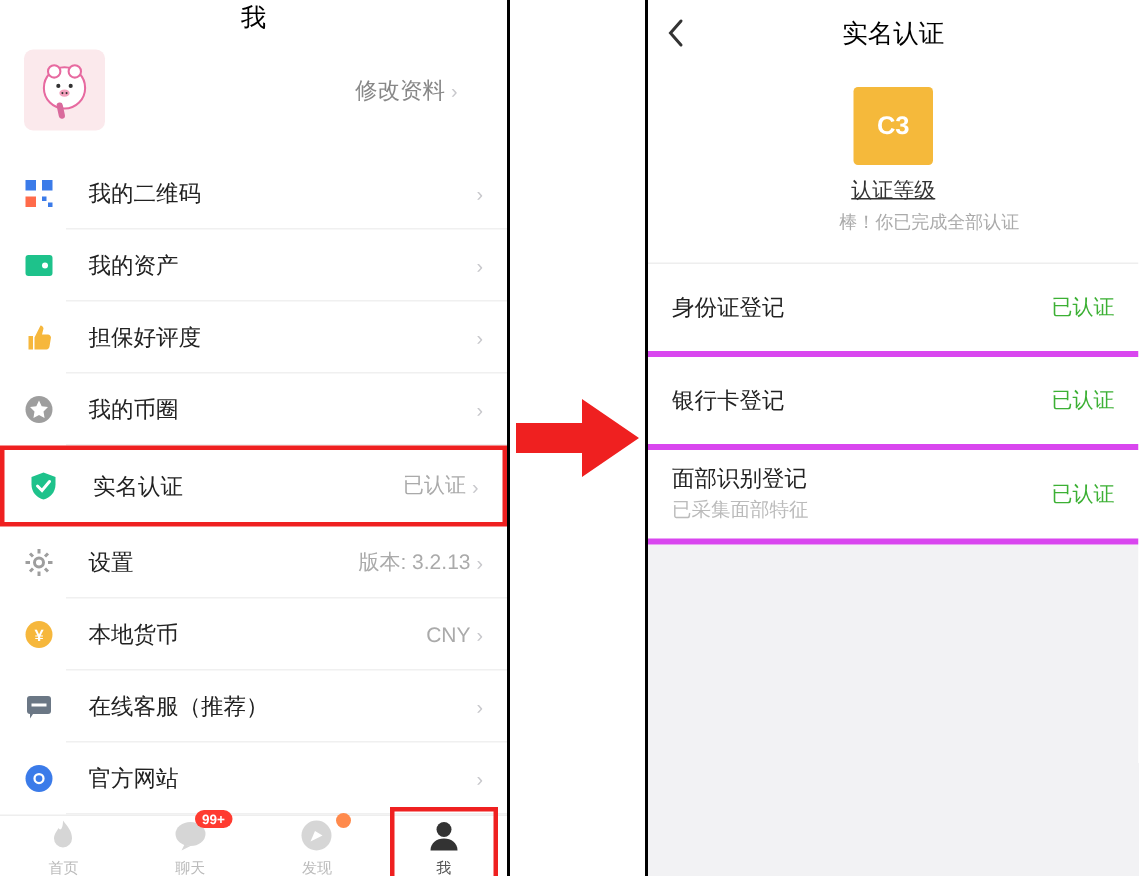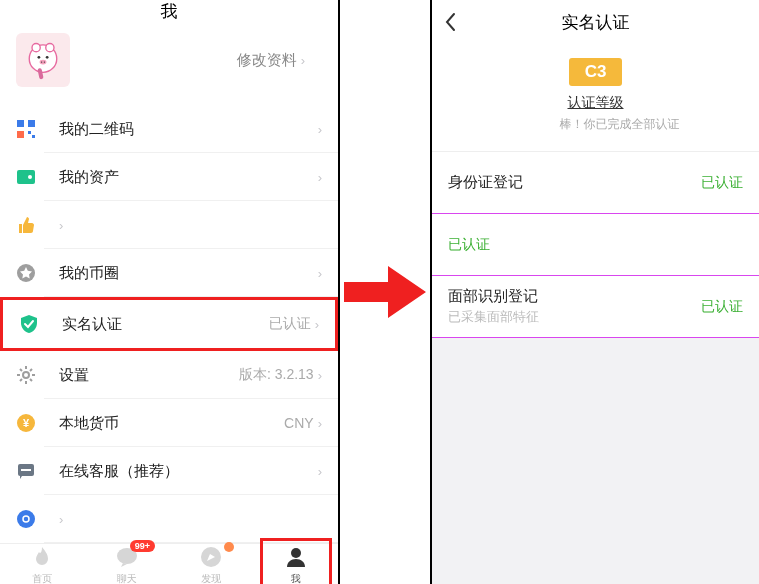--- a/index.html
+++ b/index.html
@@ -155,33 +155,33 @@
   .hero {
     padding: 14px 0 18px 0;
     text-align: center;
   }
   .hero-badge {
     display: inline-block;
     background: #f5b93b;
     color: #fff;
     font-size: 17px;
     font-weight: 600;
-    padding: 4px 16px;
+    padding: 16px 16px;
     border-radius: 3px;
     margin-bottom: 8px;
   }
   .hero-title { font-size: 14px; color: #333; margin-bottom: 4px; text-decoration: underline; }
   .hero-sub { font-size: 12px; color: #aaa; margin-left: 48px; }
   .right .list2 { border-top: 1px solid #eee; }
   .crow {
     display: flex;
     align-items: center;
     min-height: 62px;
     padding: 10px 16px;
-    border-bottom: 1px solid #d946ef;
+    border-bottom: 4px solid #d946ef;
     position: relative;
   }
   .crow .ctext { flex: 1; }
   .crow .ctitle { font-size: 15px; color: #222; }
   .crow .csub { font-size: 13px; color: #bbb; margin-top: 2px; }
   .crow .cstatus { color: #3cb034; font-size: 14px; }
   .filler {
     flex: 1;
     background: #f2f2f4;
   }
@@ -244,20 +244,21 @@
         <span class="trail">
             <span class="chev">›</span>
           </span>
       </div>
       <div class="row">
         <span class="icon">
           <svg viewBox="0 0 20 20" width="20" height="20">
               <path d="M3 9h3v9H3z M7 18h8c1 0 2-1 2-2l1-6c0-1-1-2-2-2h-4l1-4c0-1-1-2-2-2l-4 8v8z" fill="#f6b73c"></path>
             </svg>
         </span>
+        <span class="label">担保好评度</span>
         <span class="trail">
             <span class="chev">›</span>
           </span>
       </div>
       <div class="row">
         <span class="icon">
           <svg viewBox="0 0 20 20" width="20" height="20">
               <circle cx="10" cy="10" r="9" fill="#9e9e9e"></circle>
               <path d="M10 4l1.8 3.8 4.2.6-3 3 .7 4.2-3.7-2-3.7 2 .7-4.2-3-3 4.2-.6z" fill="#fff"></path>
             </svg>
@@ -319,20 +320,21 @@
             <span class="chev">›</span>
           </span>
       </div>
       <div class="row">
         <span class="icon">
           <svg viewBox="0 0 20 20" width="20" height="20">
               <circle cx="10" cy="10" r="9" fill="#3b7be9"></circle>
               <path d="M7 10a3 3 0 013-3h0a3 3 0 010 6 3 3 0 01-3-3M13 10a3 3 0 00-3-3" stroke="#fff" stroke-width="1.5" fill="none"></path>
             </svg>
         </span>
+        <span class="label">官方网站</span>
         <span class="trail">
             <span class="chev">›</span>
           </span>
       </div>
     </div>
 
     <div class="tabbar">
       <div class="tab">
         <span class="ticon">
           <svg viewBox="0 0 24 24" width="24" height="24">
@@ -398,20 +400,23 @@
     </div>
 
     <div class="list2">
       <div class="crow">
         <div class="ctext">
           <div class="ctitle">身份证登记</div>
         </div>
         <div class="cstatus">已认证</div>
       </div>
       <div class="crow">
+        <div class="ctext">
+          <div class="ctitle">银行卡登记</div>
+        </div>
         <div class="cstatus">已认证</div>
       </div>
       <div class="crow">
         <div class="ctext">
           <div class="ctitle">面部识别登记</div>
           <div class="csub">已采集面部特征</div>
         </div>
         <div class="cstatus">已认证</div>
       </div>
     </div>

